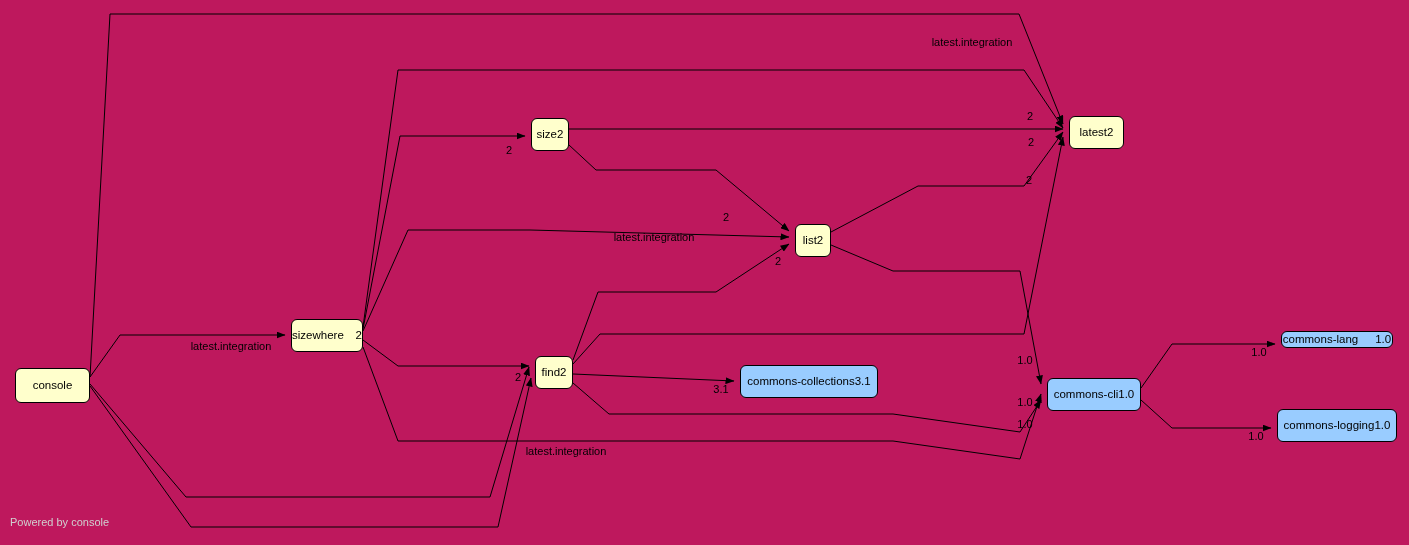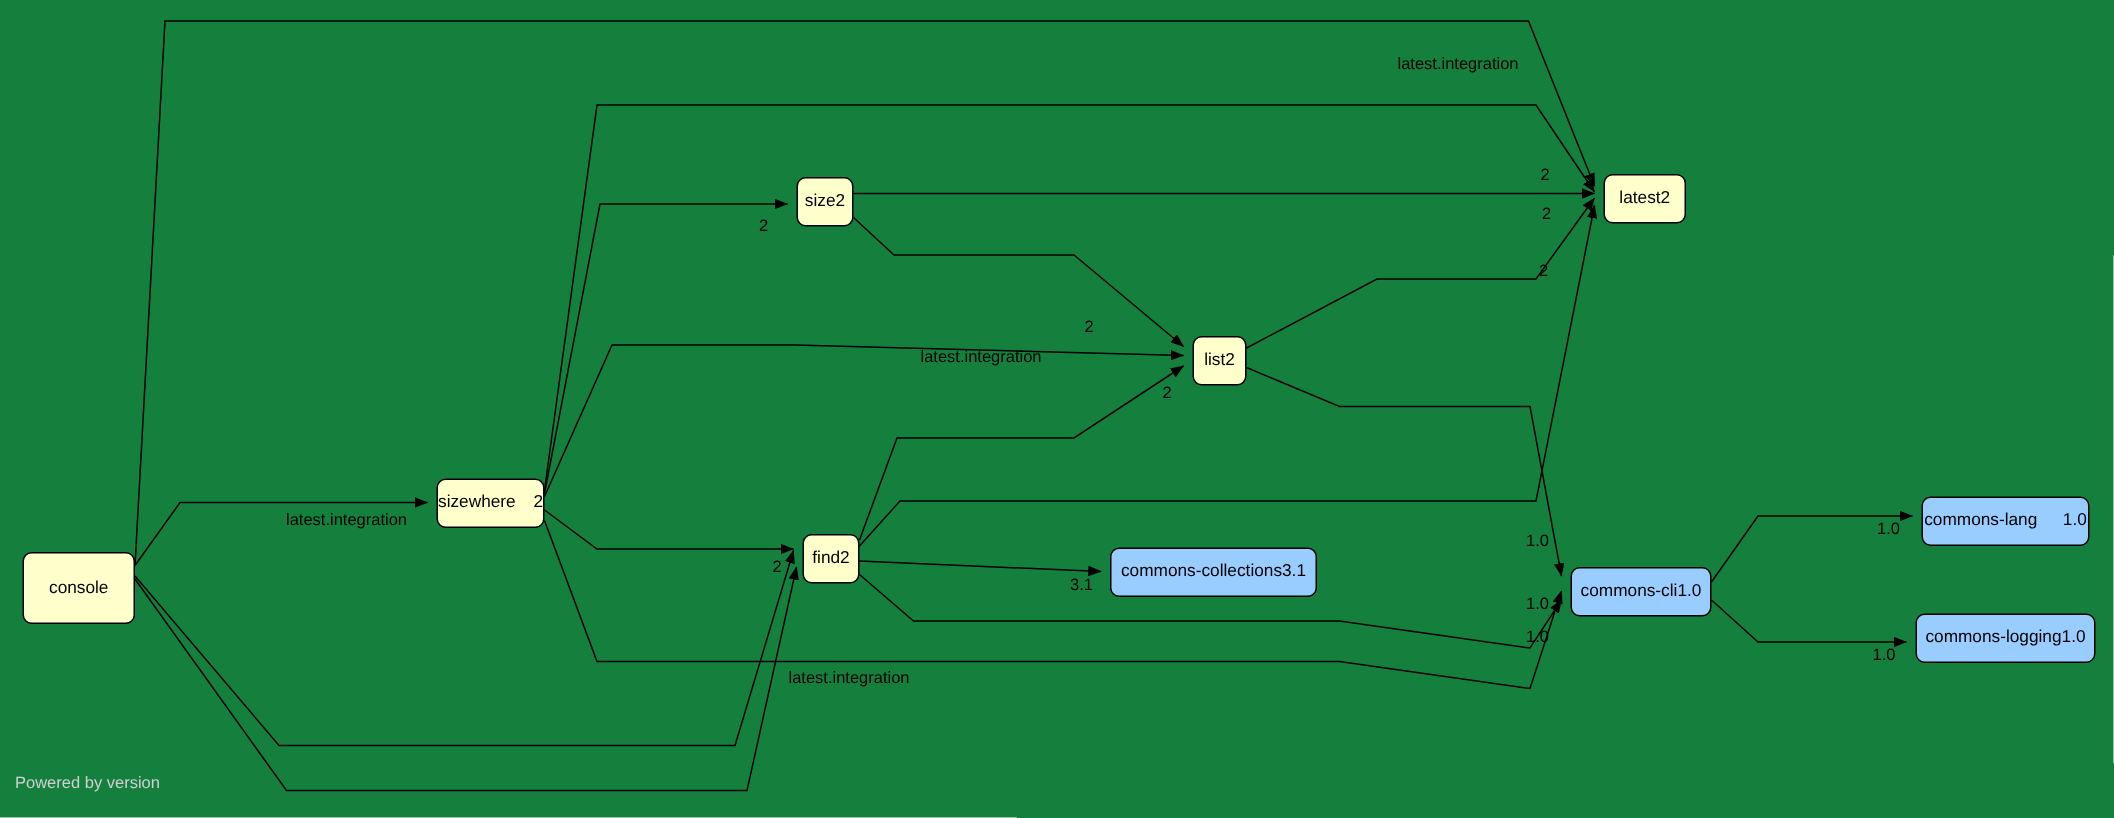--- a/index.html
+++ b/index.html
@@ -7,21 +7,21 @@
     padding: 0;
     background: #ffffff;
   }
   body {
     font-family: "Liberation Sans", sans-serif;
   }
   #graph-canvas {
     position: relative;
     width: 1409px;
     height: 545px;
-    background: #15803d;
+    background: #be185d;
     overflow: hidden;
   }
   #graph-svg {
     position: absolute;
     left: 0;
     top: 0;
     width: 1409px;
     height: 545px;
   }
   .edge-path {
@@ -115,21 +115,21 @@
         <text x="721" y="393" class="edge-label" text-anchor="middle">3.1</text>
         <text x="1025" y="428" class="edge-label" text-anchor="middle">1.0</text>
         <text x="1029" y="184" class="edge-label" text-anchor="middle">2</text>
         <text x="1025" y="364" class="edge-label" text-anchor="middle">1.0</text>
         <text x="1259" y="356" class="edge-label" text-anchor="middle">1.0</text>
         <text x="1256" y="440" class="edge-label" text-anchor="middle">1.0</text>
       </g>
   </svg>
 
   <div id="nodes-layer">
-      <div class="node-box node-yellow" style="left: 15px; top: 368px; width: 75px; height: 48px;">
+      <div class="node-box node-yellow" style="left: 15px; top: 368px; width: 75px; height: 35px;">
         <span class="node-label-name">console</span>
       </div>
       <div class="node-box node-yellow" style="left: 291px; top: 319px; width: 72px; height: 33px; justify-content: space-between;">
         <span class="node-label-name">sizewhere</span>
         <span class="node-label-ver">2</span>
       </div>
       <div class="node-box node-yellow" style="left: 531px; top: 118px; width: 38px; height: 33px;">
         <span class="node-label-name">size</span>
         <span class="node-label-ver">2</span>
       </div>
@@ -146,24 +146,24 @@
         <span class="node-label-ver">2</span>
       </div>
       <div class="node-box node-blue" style="left: 740px; top: 365px; width: 138px; height: 33px;">
         <span class="node-label-name">commons-collections</span>
         <span class="node-label-ver">3.1</span>
       </div>
       <div class="node-box node-blue" style="left: 1047px; top: 378px; width: 94px; height: 33px;">
         <span class="node-label-name">commons-cli</span>
         <span class="node-label-ver">1.0</span>
       </div>
-      <div class="node-box node-blue" style="left: 1281px; top: 331px; width: 112px; height: 33px; gap: 17px;">
+      <div class="node-box node-blue" style="left: 1281px; top: 331px; width: 112px; height: 17px; gap: 17px;">
         <span class="node-label-name">commons-lang</span>
         <span class="node-label-ver">1.0</span>
       </div>
       <div class="node-box node-blue" style="left: 1277px; top: 409px; width: 120px; height: 33px;">
         <span class="node-label-name">commons-logging</span>
         <span class="node-label-ver">1.0</span>
       </div>
     </div>
 
-  <div id="watermark">Powered by version</div>
+  <div id="watermark">Powered by console</div>
 </div>
 
 </body></html>

